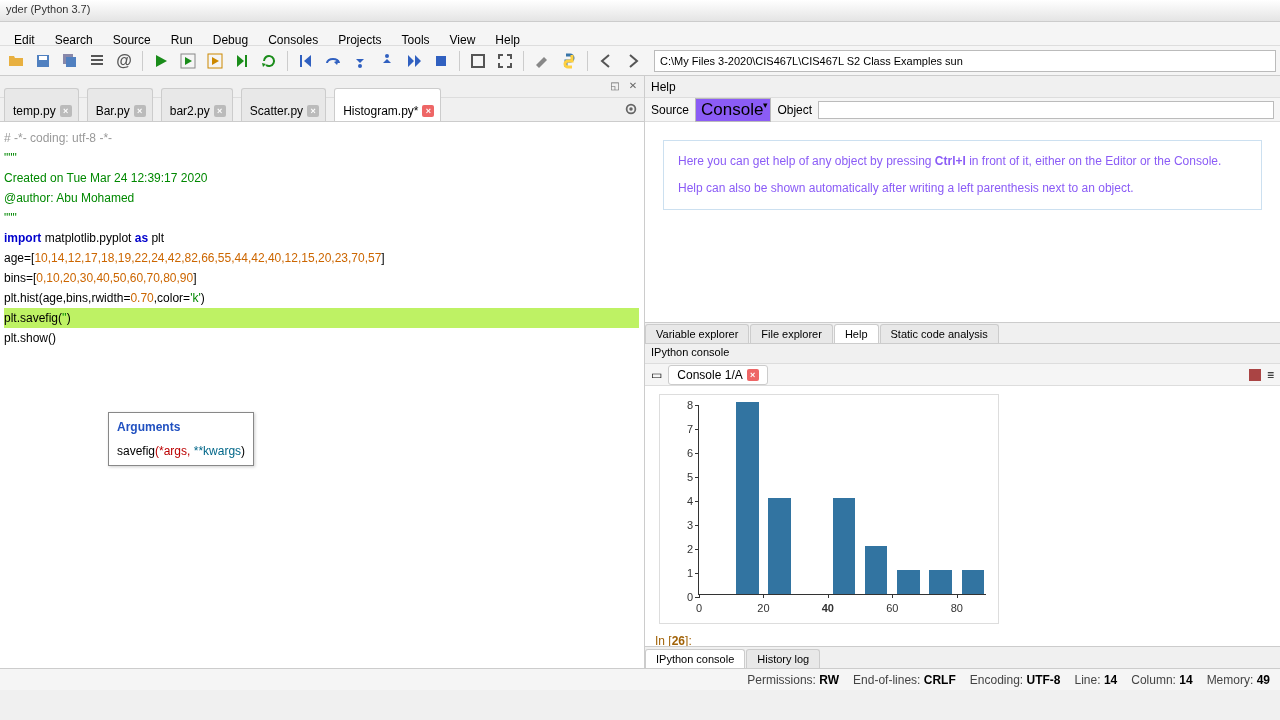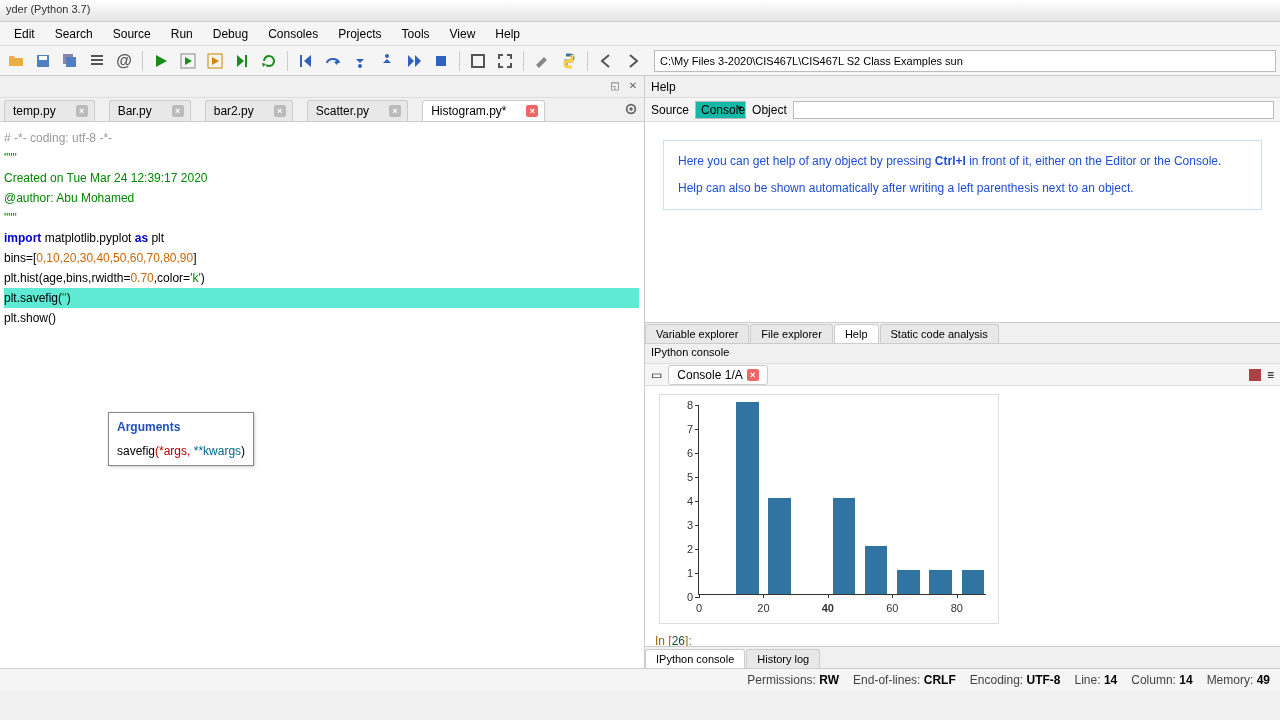--- a/index.html
+++ b/index.html
@@ -1,71 +1,71 @@
 <!DOCTYPE html>
 <html><head>
 <meta charset="utf-8">
 <style>
 *{box-sizing:border-box;margin:0;padding:0;font-family:"Segoe UI",Tahoma,sans-serif;font-size:12px}
 body{width:1280px;height:720px;background:#f0f0f0;overflow:hidden;position:relative}
 .titlebar{height:22px;background:linear-gradient(#fff,#e4e4e4);padding:3px 6px;font-size:11px;color:#333;border-bottom:1px solid #ccc}
-.menubar{height:24px;background:#f5f5f5;display:flex;align-items:center;padding:8px 4px;border-bottom:1px solid #ddd}
+.menubar{height:24px;background:#f5f5f5;display:flex;align-items:flex-start;padding:8px 4px;border-bottom:1px solid #ddd}
 .menubar span{padding:3px 10px;cursor:default}
 .toolbar{height:30px;background:#f5f5f5;display:flex;align-items:center;padding:2px 4px;gap:3px;border-bottom:1px solid #ccc}
 .tbtn{width:24px;height:24px;display:flex;align-items:center;justify-content:center;border:1px solid transparent;border-radius:2px;cursor:pointer}
 .tbtn svg{width:16px;height:16px}
 .tsep{width:1px;height:20px;background:#ccc;margin:0 3px}
 .pathbar{flex:1;margin-left:6px;height:22px;border:1px solid #bbb;background:#fff;padding:2px 5px;font-size:11px;display:flex;align-items:center}
 .breadcrumb-bar{height:22px;background:#f0f0f0;border-bottom:1px solid #ddd;display:flex;align-items:center;padding:2px 6px;font-size:11px;color:#666;position:relative}
 .bc-icons{position:absolute;right:4px;top:2px;display:flex;gap:4px}
 .bc-icons .x{width:14px;height:14px;display:flex;align-items:center;justify-content:center;cursor:pointer;font-size:10px;color:#666}
 .main{display:flex;height:592px}
 .left{width:645px;display:flex;flex-direction:column;border-right:1px solid #ccc}
 .tabs{height:24px;background:#f0f0f0;display:flex;align-items:flex-end;padding:0 4px;border-bottom:1px solid #ccc;position:relative}
-.tab{padding:3px 6px 3px 8px;background:#e8e8e8;border:1px solid #ccc;border-bottom:none;margin-right:14px;display:flex;align-items:center;gap:20px;font-size:11px;cursor:pointer;border-radius:3px 3px 0 0}
+.tab{padding:15px 6px 3px 8px;background:#e8e8e8;border:1px solid #ccc;border-bottom:none;margin-right:8px;display:flex;align-items:center;gap:4px;font-size:11px;cursor:pointer;border-radius:3px 3px 0 0}
 .tab.active{background:#fff}
 .tab .close{width:12px;height:12px;background:#e66;color:#fff;border-radius:2px;display:flex;align-items:center;justify-content:center;font-size:9px;font-weight:bold}
 .tab .close.gray{background:#bbb}
 .tabs .gear{position:absolute;right:6px;top:4px;cursor:pointer}
 .editor{flex:1;background:#fff;padding:6px 4px;font-family:"Consolas","Courier New",monospace;font-size:14px;line-height:20px;position:relative;overflow:hidden}
 .code-line{white-space:pre}
 .c-gray{color:#999}.c-green{color:#008800}.c-blue{color:#0000cc;font-weight:bold}.c-orange{color:#cc6600}.c-black{color:#000}
-.line-hl{background:#5eead4;display:inline-block;width:635px}
+.line-hl{background:#bef264;display:inline-block;width:635px}
 .tooltip{position:absolute;top:290px;left:108px;background:#fff;border:1px solid #888;padding:4px 8px;font-family:"Consolas",monospace;font-size:14px;box-shadow:1px 1px 3px rgba(0,0,0,0.2)}
 .tooltip .ttl{color:#2050c0;font-weight:bold;margin-bottom:4px}
 .tooltip .sig{color:#000}
 .tooltip .arg1{color:#b00}
 .tooltip .arg2{color:#068}
 .right{flex:1;display:flex;flex-direction:column}
 .help-hdr{height:22px;background:#f0f0f0;border-bottom:1px solid #ddd;display:flex;align-items:center;padding:2px 6px;font-size:12px}
 .help-controls{height:24px;background:#f5f5f5;display:flex;align-items:center;padding:2px 6px;gap:6px;border-bottom:1px solid #ddd}
-.src-sel{border:1px solid #bbb;background:#14b8a6;padding:1px 0 1px 5px;font-size:12px;position:relative}
+.src-sel{border:1px solid #bbb;background:#8b5cf6;padding:1px 7px 1px 5px;font-size:17px;position:relative}
 .src-sel::after{content:'▾';position:absolute;right:3px;top:1px;font-size:9px}
 .obj-input{flex:1;border:1px solid #bbb;background:#fff;height:18px;padding:1px 4px}
 .help-body{height:200px;padding:18px;background:#fff;overflow:hidden}
 .usage-box{border:1px solid #cce0f0}
 .usage-hdr{background:#4ba3e0;color:#fff;padding:10px 14px;font-size:19px}
-.usage-txt{padding:12px 14px;font-size:15px;color:#1d4ed8;line-height:1.4}
+.usage-txt{padding:12px 14px;font-size:15px;color:#8b5cf6;line-height:1.4}
 .rtabs{height:22px;background:#f0f0f0;border-top:1px solid #ccc;border-bottom:1px solid #ccc;display:flex;align-items:flex-end}
 .rtab{padding:3px 10px;border:1px solid #ccc;border-bottom:none;background:#e8e8e8;font-size:11px;margin-right:1px;border-radius:3px 3px 0 0;cursor:pointer}
 .rtab.active{background:#fff}
 .ipy-title{height:20px;background:#f0f0f0;border-bottom:1px solid #ddd;padding:2px 6px;font-size:11px}
 .ipy-tabs{height:22px;background:#f5f5f5;display:flex;align-items:center;padding:2px 6px;gap:6px;border-bottom:1px solid #ddd}
 .ipy-tab{padding:2px 8px;border:1px solid #ccc;background:#fff;font-size:11px;display:flex;align-items:center;gap:4px;border-radius:3px}
 .ipy-tab .cl{width:12px;height:12px;background:#e66;color:#fff;border-radius:2px;display:flex;align-items:center;justify-content:center;font-size:9px;font-weight:bold}
 .ipy-body{flex:1;background:#fff;padding:6px;overflow:hidden;position:relative}
 .chart{border:1px solid #ddd;width:340px;height:230px;margin:2px 8px;position:relative;background:#fff}
 .plot-area{position:absolute;left:38px;top:10px;right:12px;bottom:28px;border-left:1px solid #333;border-bottom:1px solid #333}
 .ytick{position:absolute;left:-30px;width:24px;text-align:right;font-size:11px;color:#333;transform:translateY(-50%)}
 .ytk{position:absolute;left:-4px;width:4px;height:1px;background:#333}
 .xtick{position:absolute;bottom:-20px;font-size:11px;color:#333;transform:translateX(-50%)}
 .xtk{position:absolute;bottom:-4px;width:1px;height:4px;background:#333}
 .bar{position:absolute;bottom:0;background:#3274a1}
 .prompt{font-family:"Consolas",monospace;font-size:14px;margin-top:8px;padding-left:4px}
-.prompt .in{color:#a16207}.prompt .n{color:#14532d;font-weight:normal}
+.prompt .in{color:#a16207}.prompt .n{color:#a16207;font-weight:bold}
 .btabs{height:22px;background:#f0f0f0;border-top:1px solid #ccc;display:flex;align-items:flex-end}
 .statusbar{height:22px;background:#f5f5f5;border-top:1px solid #ccc;display:flex;align-items:center;justify-content:flex-end;padding:2px 10px;gap:14px;font-size:11px;color:#444}
 .statusbar b{color:#000}
 .bg-img{position:absolute;top:0;right:0;width:190px;height:76px;background:linear-gradient(135deg,#9c8,#fff,#8b5);z-index:-1;opacity:0.8}
 .icon-folder{fill:#e8b040}
 .icon-play{fill:#1a8c1a}
 .icon-blue{fill:#3060c0}
 </style>
 </head>
 <body>
@@ -252,20 +252,21 @@
     <div class="editor">
       <div class="code-line c-gray"># -*- coding: utf-8 -*-</div>
       <div class="code-line c-green">"""</div>
       <div class="code-line c-green">Created on Tue Mar 24 12:39:17 2020</div>
       <div class="code-line"></div>
       <div class="code-line c-green">@author: Abu Mohamed</div>
       <div class="code-line c-green">"""</div>
       <div class="code-line"></div>
       <div class="code-line"><span class="c-blue">import</span><span class="c-black"> matplotlib.pyplot </span><span class="c-blue">as</span><span class="c-black"> plt</span></div>
       <div class="code-line"></div>
+      <div class="code-line"><span class="c-black">age=[</span><span class="c-orange">10,14,12,17,18,19,22,24,42,82,66,55,44,42,40,12,15,20,23,70,57</span><span class="c-black">]</span></div>
       <div class="code-line"><span class="c-black">bins=[</span><span class="c-orange">0,10,20,30,40,50,60,70,80,90</span><span class="c-black">]</span></div>
       <div class="code-line"></div>
       <div class="code-line"><span class="c-black">plt.hist(age,bins,rwidth=</span><span class="c-orange">0.70</span><span class="c-black">,color=</span><span class="c-green">'k'</span><span class="c-black">)</span></div>
       <div class="code-line line-hl"><span class="c-black">plt.savefig(</span><span class="c-green">''</span><span class="c-black">)</span></div>
       <div class="code-line c-black">plt.show()</div>
 
       <div class="tooltip">
         <div class="ttl">Arguments</div>
         <div class="sig"><span>savefig</span><span class="arg1">(*args, </span><span class="arg2">**kwargs</span><span>)</span></div>
       </div>

